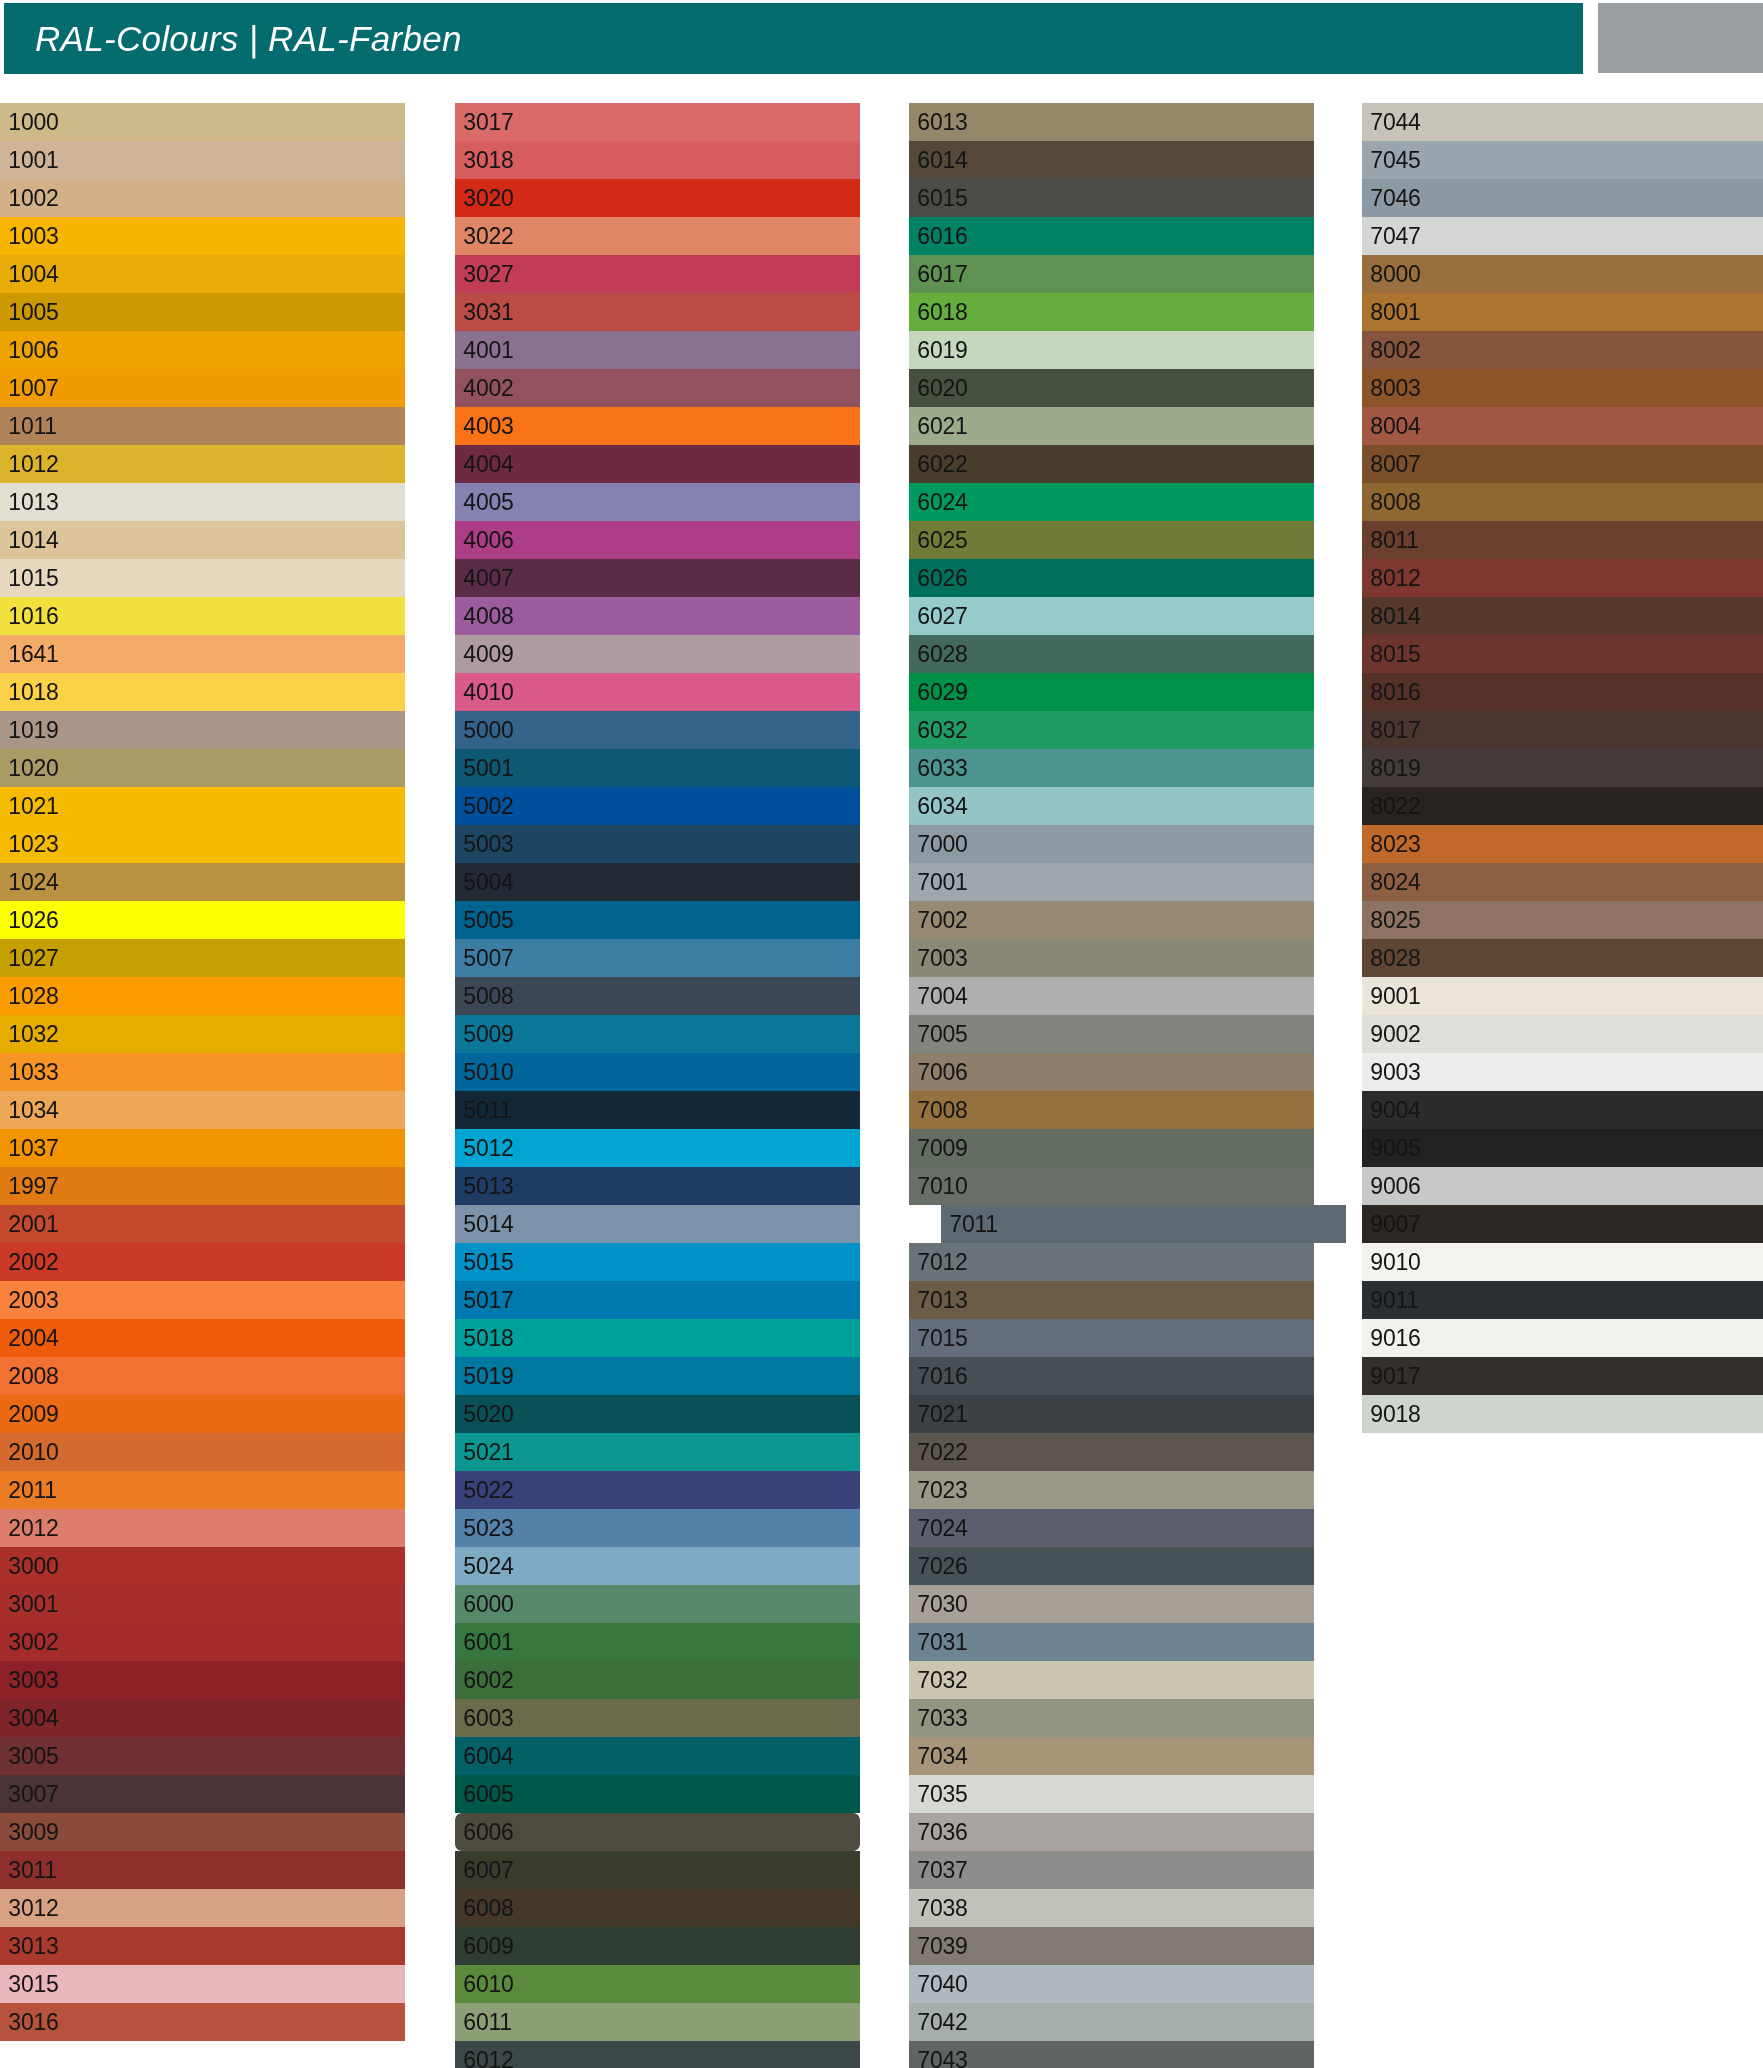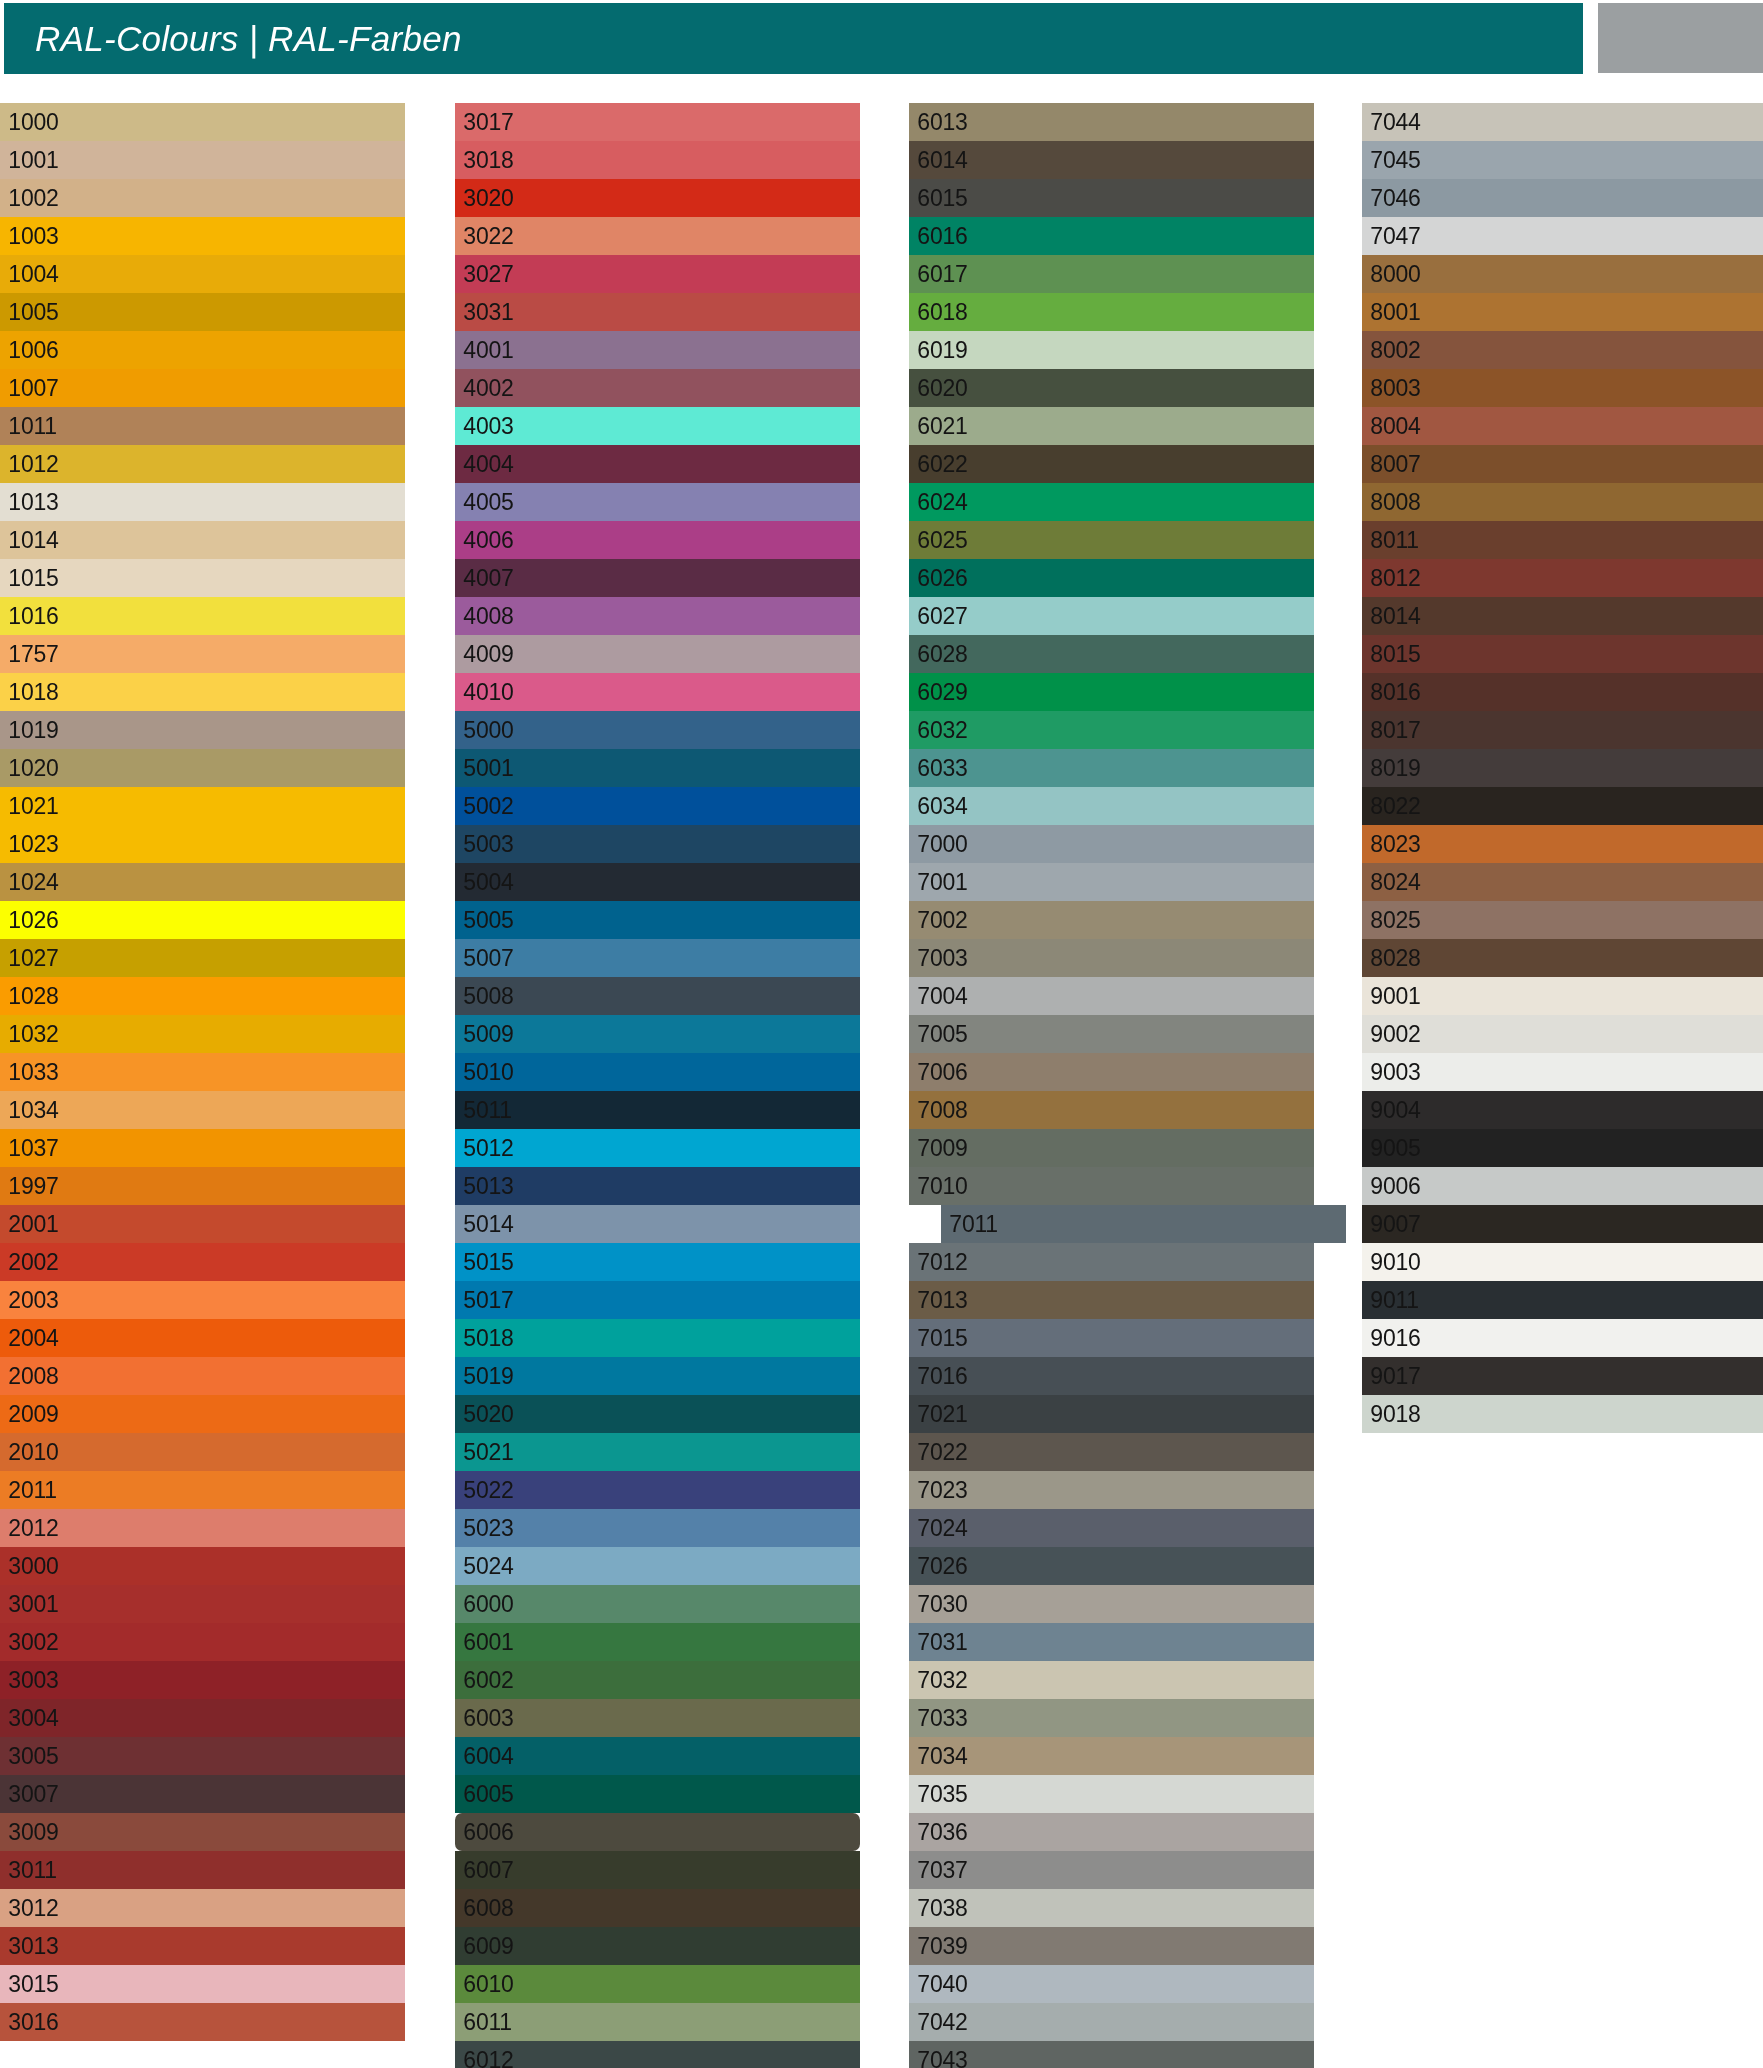--- a/index.html
+++ b/index.html
@@ -134,21 +134,21 @@
         <div class="swatch" style="background: rgb(221, 196, 154);">
           <span class="swatch-label">1014</span>
         </div>
         <div class="swatch" style="background: rgb(230, 215, 191);">
           <span class="swatch-label">1015</span>
         </div>
         <div class="swatch" style="background: rgb(242, 224, 61);">
           <span class="swatch-label">1016</span>
         </div>
         <div class="swatch" style="background: rgb(245, 171, 104);">
-          <span class="swatch-label">1757</span>
+          <span class="swatch-label">1641</span>
         </div>
         <div class="swatch" style="background: rgb(251, 209, 72);">
           <span class="swatch-label">1018</span>
         </div>
         <div class="swatch" style="background: rgb(169, 150, 137);">
           <span class="swatch-label">1019</span>
         </div>
         <div class="swatch" style="background: rgb(169, 154, 102);">
           <span class="swatch-label">1020</span>
         </div>
@@ -270,21 +270,21 @@
         </div>
         <div class="swatch" style="background: rgb(186, 75, 69);">
           <span class="swatch-label">3031</span>
         </div>
         <div class="swatch" style="background: rgb(139, 113, 144);">
           <span class="swatch-label">4001</span>
         </div>
         <div class="swatch" style="background: rgb(145, 82, 94);">
           <span class="swatch-label">4002</span>
         </div>
-        <div class="swatch" style="background: #5eead4;">
+        <div class="swatch" style="background: #f97316;">
           <span class="swatch-label">4003</span>
         </div>
         <div class="swatch" style="background: rgb(109, 42, 66);">
           <span class="swatch-label">4004</span>
         </div>
         <div class="swatch" style="background: rgb(133, 129, 177);">
           <span class="swatch-label">4005</span>
         </div>
         <div class="swatch" style="background: rgb(171, 62, 135);">
           <span class="swatch-label">4006</span>

